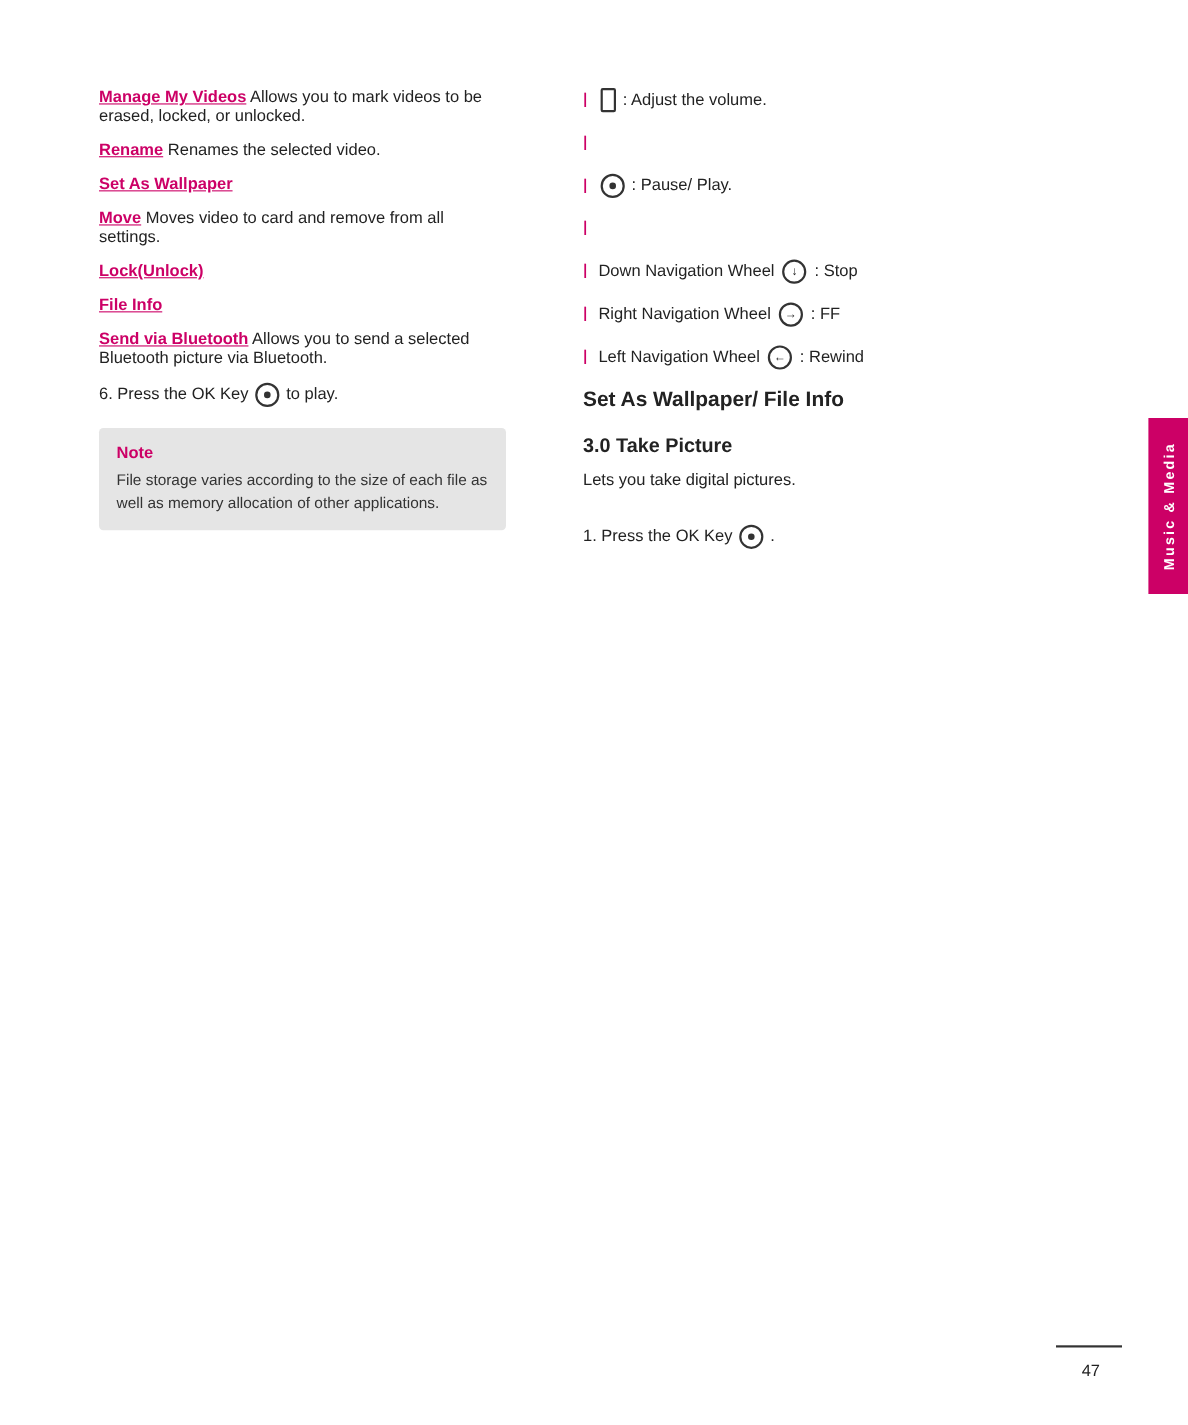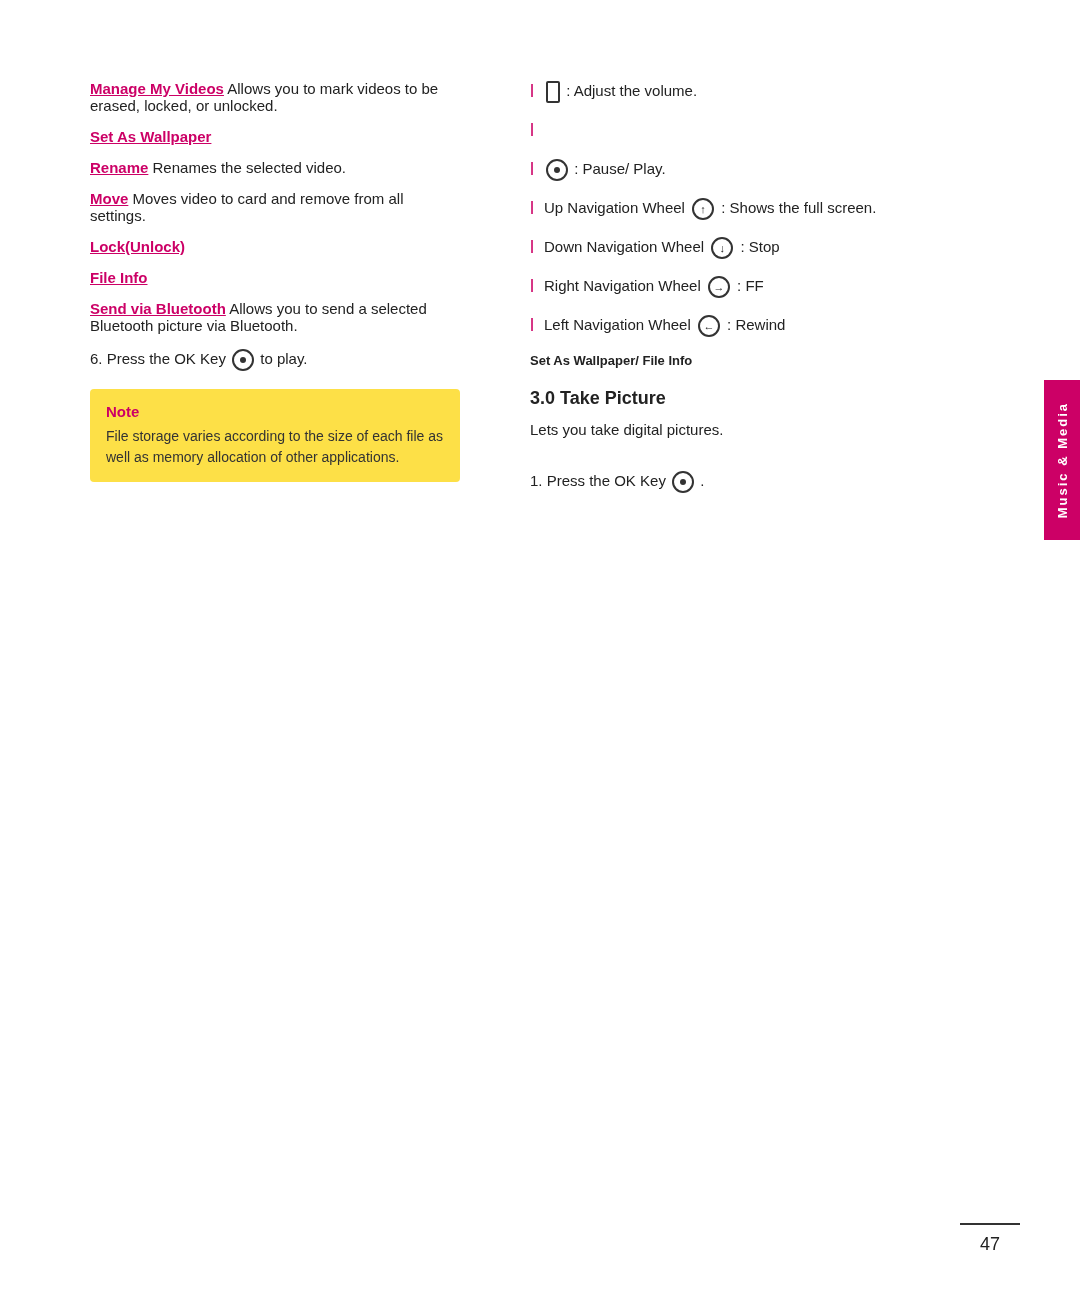--- a/index.html
+++ b/index.html
@@ -28,21 +28,21 @@
     .right-col {
       width: 500px;
       padding: 0 60px 0 40px;
       flex-shrink: 0;
     }
     .pink { color: #cc0066; }
     .entry { margin-bottom: 14px; }
 
     
     .note-box {
-      background: #fde047;
+      background: #e5e5e5;
       border-radius: 4px;
       padding: 14px 16px;
       margin-top: 18px;
       margin-bottom: 10px;
     }
     .note-label {
       color: #cc0066;
       font-weight: bold;
       margin-bottom: 6px;
     }
@@ -144,21 +144,21 @@
 
     
     .numbered-item {
       margin-bottom: 14px;
       line-height: 1.5;
     }
 
     .wallpaper-fileinfo {
       font-weight: bold;
       margin: 10px 0 20px 0;
-      font-size: 13px;
+      font-size: 19px;
     }
 
     .section-heading {
       font-weight: bold;
       font-size: 18px;
       margin: 10px 0 10px 0;
     }
 
     .section-body {
       margin-bottom: 28px;
@@ -184,21 +184,21 @@
       transform: rotate(180deg);
       letter-spacing: 2px;
       font-weight: bold;
     }
 
     
     .page-number {
       position: absolute;
       bottom: 40px;
       right: 80px;
-      font-size: 18px;
+      font-size: 15px;
       color: #222;
     }
 
     
     .page-divider {
       position: absolute;
       bottom: 70px;
       right: 60px;
       width: 60px;
       height: 2px;
@@ -213,26 +213,26 @@
 <div class="page">
 
   <div class="left-col">
 
     <div class="entry">
       <span class="pink bold">Manage My Videos</span>
       <span> Allows you to mark videos to be erased, locked, or unlocked.</span>
     </div>
 
     <div class="entry">
-      <div class="pink bold">Set As Wallpaper</div>
-    </div>
-
-    <div class="entry">
       <span class="pink bold">Rename</span>
       <span>  Renames the selected video.</span>
+    </div>
+
+    <div class="entry">
+      <div class="pink bold">Set As Wallpaper</div>
     </div>
 
     <div class="entry">
       <span class="pink bold">Move</span>
       <span>  Moves video to card and remove from all settings.</span>
     </div>
 
     <div class="entry">
       <div class="pink bold">Lock(Unlock)</div>
     </div>
@@ -277,25 +277,20 @@
     <div class="bullet-item">
       <span class="bullet-marker">l</span>
       <span class="bullet-content">
         <span class="icon-circle-dot"></span>
         : Pause/ Play.
       </span>
     </div>
 
     <div class="bullet-item">
       <span class="bullet-marker">l</span>
-      <span class="bullet-content">
-        Up Navigation Wheel
-        <span class="icon-nav-wheel icon-nav-up"></span>
-        : Shows the full screen.
-      </span>
     </div>
 
     <div class="bullet-item">
       <span class="bullet-marker">l</span>
       <span class="bullet-content">
         Down Navigation Wheel
         <span class="icon-nav-wheel icon-nav-down"></span>
         : Stop
       </span>
     </div>

